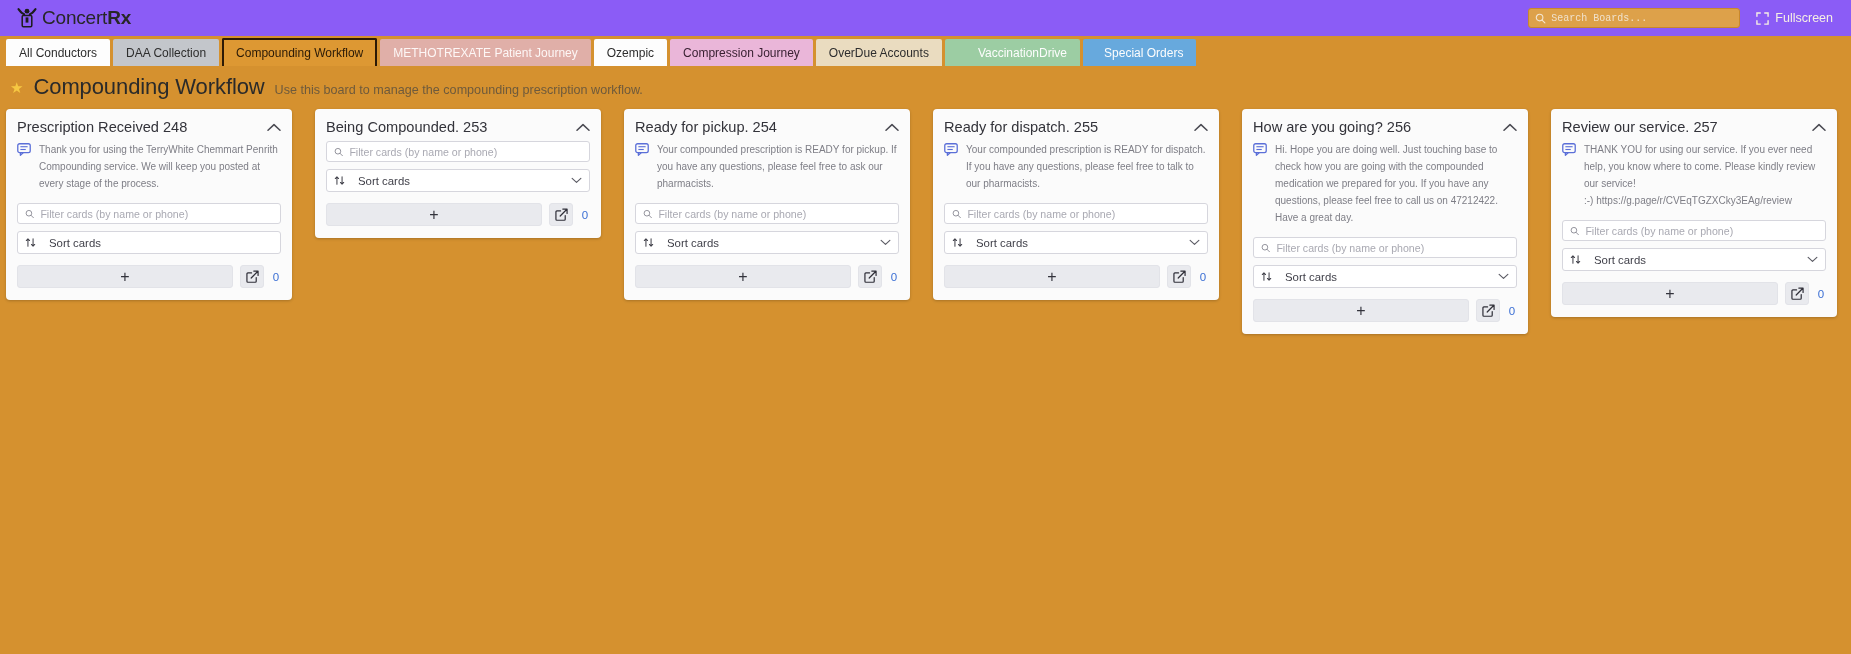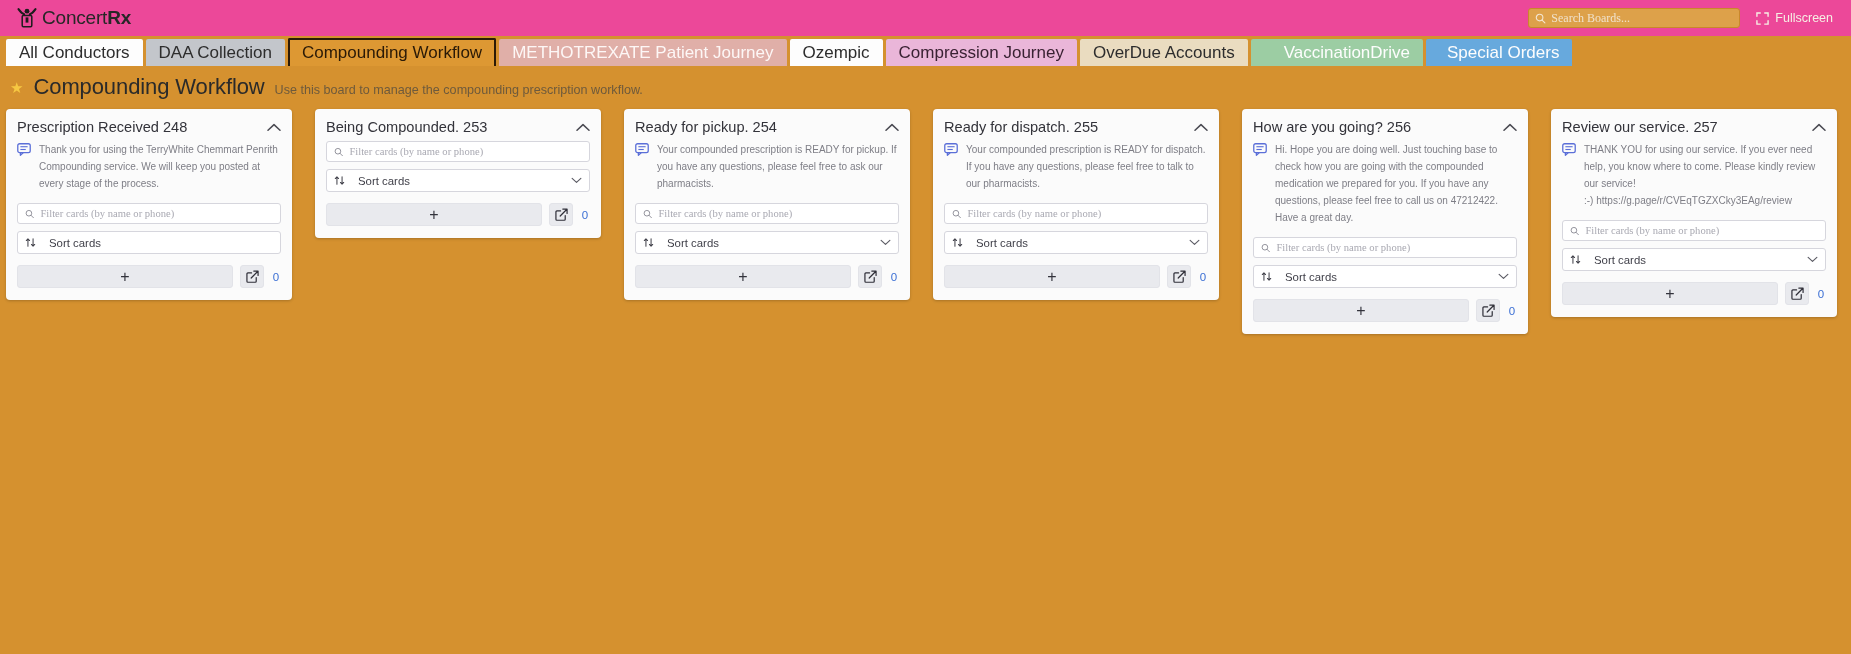--- a/index.html
+++ b/index.html
@@ -9,21 +9,21 @@
     overflow: hidden;
     background: #d5912f;
     font-family: "Liberation Sans", sans-serif;
     -webkit-font-smoothing: antialiased;
   }
 
   
   .topbar {
     position: relative;
     height: 36px;
-    background: #ec4899;
+    background: #8b5cf6;
     display: flex;
     align-items: center;
     padding: 0 14px;
   }
   .brand {
     display: flex;
     align-items: center;
     gap: 2px;
     color: #2b2b2b;
     font-size: 19px;
@@ -46,22 +46,22 @@
     background: #dda14a;
     border: 1px solid #c8882b;
     border-radius: 3px;
     display: flex;
     align-items: center;
     padding: 0 6px;
     gap: 5px;
   }
   .search-box input {
     border: none; outline: none; background: transparent;
-    font-family: Liberation Serif, serif;
-    font-size: 12px;
+    font-family: Liberation Mono, monospace;
+    font-size: 10px;
     color: #f3e6d2;
     width: 100%;
     padding: 0;
   }
   .search-box input::placeholder { color: #f0e2cd; opacity: 1; }
   .icon-search { flex: none; }
   .fullscreen-btn {
     display: flex; align-items: center; gap: 6px;
     color: #f6efe4; font-size: 12.5px;
     cursor: pointer;
@@ -75,21 +75,21 @@
     height: 30px;
     padding-left: 6px;
     background: #d5912f;
     gap: 3px;
   }
   .tab {
     height: 27px;
     display: flex;
     align-items: center;
     padding: 0 12px;
-    font-size: 17px;
+    font-size: 12px;
     color: #2d2d2d;
     white-space: nowrap;
     cursor: pointer;
     border-top-left-radius: 2px;
     border-top-right-radius: 2px;
     border: 1px solid transparent;
     border-bottom: none;
   }
   .tab.active {
     border: 2px solid #2c1a06;
@@ -164,21 +164,21 @@
     border-radius: 3px;
     background: #fff;
     display: flex;
     align-items: center;
     gap: 6px;
     padding: 0 7px;
     margin-bottom: 7px;
   }
   .field input {
     border: none; outline: none; background: transparent;
-    font-family: Liberation Serif, serif;
+    font-family: Liberation Sans, sans-serif;
     font-size: 10.6px; color: #53535c; width: 100%; padding: 0;
   }
   .field input::placeholder { color: #a9a9b2; opacity: 1; }
 
   .select {
     height: 23px;
     border: 1px solid #d6d6dd;
     border-radius: 3px;
     background: #fff;
     display: flex;

